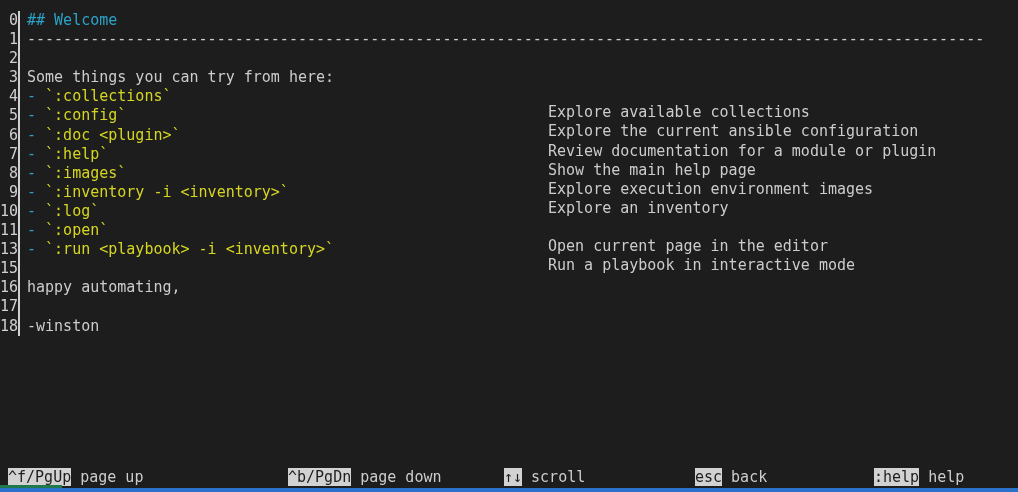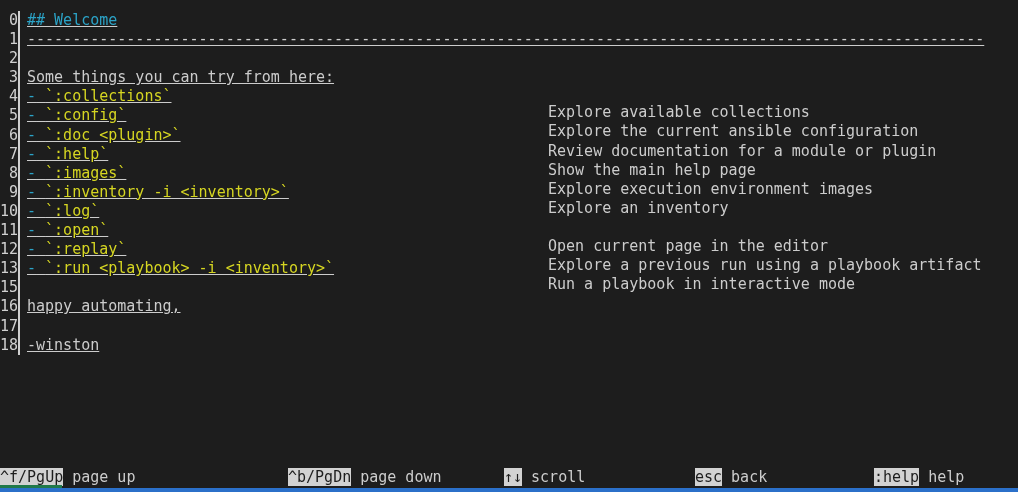--- a/index.html
+++ b/index.html
@@ -10,32 +10,32 @@
   .terminal{
     position:relative;width:1018px;height:492px;overflow:hidden;
     background:var(--bg);
     font-family:"DejaVu Sans Mono","Liberation Mono",monospace;
     font-size:15px;color:var(--fg);
   }
   .buffer{position:absolute;top:11px;left:0;right:0;}
   .row{display:flex;height:19.1px;line-height:19.1px;white-space:pre;align-items:stretch;}
   .ln{flex:none;width:18px;text-align:right;color:var(--ln);}
   .gbar{flex:none;width:2px;background:var(--ln);}
-  .cnt{flex:1;position:relative;margin-left:7px;text-decoration:underline;}
+  .cnt{flex:1;position:relative;margin-left:7px;}
   .hdr{color:var(--cyan);}
   .txt{color:var(--fg);}
   .rule{color:var(--fg);letter-spacing:0;}
   .dash{color:var(--cyan);}
   .cmd{color:var(--yellow);}
   .desc{position:absolute;left:521px;top:16px;color:var(--fg);}
   .keybar{position:absolute;left:0;top:469px;width:100%;height:19px;line-height:17px;white-space:pre;}
   .hint{position:absolute;top:0;}
   .hint .key{background:var(--badge-bg);color:var(--badge-fg);}
   .hint .lbl{color:var(--fg);margin-left:9px;}
-  .hint:nth-child(1){left:0;text-align:right;}
+  .hint:nth-child(1){left:8px;text-align:right;}
   .hint:nth-child(2){left:243px;padding-left:45px;}
   .hint:nth-child(3){left:504px;}
   .hint:nth-child(4){left:695px;}
   .hint:nth-child(5){left:874px;}
   .greenbar{position:absolute;left:0;bottom:4px;width:62px;height:3px;background:var(--green);}
   .bluebar{position:absolute;left:0;bottom:0;width:100%;height:4px;background:var(--blue);}
 </style>
 </head>
 <body>
 
@@ -46,21 +46,20 @@
       <div class="row"><span class="ln">2</span><span class="gbar"></span><span class="cnt"></span></div>
       <div class="row"><span class="ln">3</span><span class="gbar"></span><span class="cnt"><span class="txt">Some things you can try from here:</span></span></div>
       <div class="row"><span class="ln">4</span><span class="gbar"></span><span class="cnt"><span class="dash">-</span> <span class="cmd">`:collections`</span><span class="desc">Explore available collections</span></span></div>
       <div class="row"><span class="ln">5</span><span class="gbar"></span><span class="cnt"><span class="dash">-</span> <span class="cmd">`:config`</span><span class="desc">Explore the current ansible configuration</span></span></div>
       <div class="row"><span class="ln">6</span><span class="gbar"></span><span class="cnt"><span class="dash">-</span> <span class="cmd">`:doc &lt;plugin&gt;`</span><span class="desc">Review documentation for a module or plugin</span></span></div>
       <div class="row"><span class="ln">7</span><span class="gbar"></span><span class="cnt"><span class="dash">-</span> <span class="cmd">`:help`</span><span class="desc">Show the main help page</span></span></div>
       <div class="row"><span class="ln">8</span><span class="gbar"></span><span class="cnt"><span class="dash">-</span> <span class="cmd">`:images`</span><span class="desc">Explore execution environment images</span></span></div>
       <div class="row"><span class="ln">9</span><span class="gbar"></span><span class="cnt"><span class="dash">-</span> <span class="cmd">`:inventory -i &lt;inventory&gt;`</span><span class="desc">Explore an inventory</span></span></div>
       <div class="row"><span class="ln">10</span><span class="gbar"></span><span class="cnt"><span class="dash">-</span> <span class="cmd">`:log`</span></span></div>
       <div class="row"><span class="ln">11</span><span class="gbar"></span><span class="cnt"><span class="dash">-</span> <span class="cmd">`:open`</span><span class="desc">Open current page in the editor</span></span></div>
-      <div class="row"><span class="ln">12</span><span class="gbar"></span><span class="cnt"><span class="dash">-</span> <span class="cmd">`:replay`</span><span class="desc">Explore a previous run using a playbook artifact</span></span></div>
       <div class="row"><span class="ln">13</span><span class="gbar"></span><span class="cnt"><span class="dash">-</span> <span class="cmd">`:run &lt;playbook&gt; -i &lt;inventory&gt;`</span><span class="desc">Run a playbook in interactive mode</span></span></div>
       <div class="row"><span class="ln">15</span><span class="gbar"></span><span class="cnt"></span></div>
       <div class="row"><span class="ln">16</span><span class="gbar"></span><span class="cnt"><span class="txt">happy automating,</span></span></div>
       <div class="row"><span class="ln">17</span><span class="gbar"></span><span class="cnt"></span></div>
       <div class="row"><span class="ln">18</span><span class="gbar"></span><span class="cnt"><span class="txt">-winston</span></span></div>
     </div>
   <div class="keybar"><span class="hint"><span class="key">^f/PgUp</span><span class="lbl">page up</span></span><span class="hint"><span class="key">^b/PgDn</span><span class="lbl">page down</span></span><span class="hint"><span class="key">↑↓</span><span class="lbl">scroll</span></span><span class="hint"><span class="key">esc</span><span class="lbl">back</span></span><span class="hint"><span class="key">:help</span><span class="lbl">help</span></span></div>
   <div class="greenbar"></div>
   <div class="bluebar"></div>
 </div>

